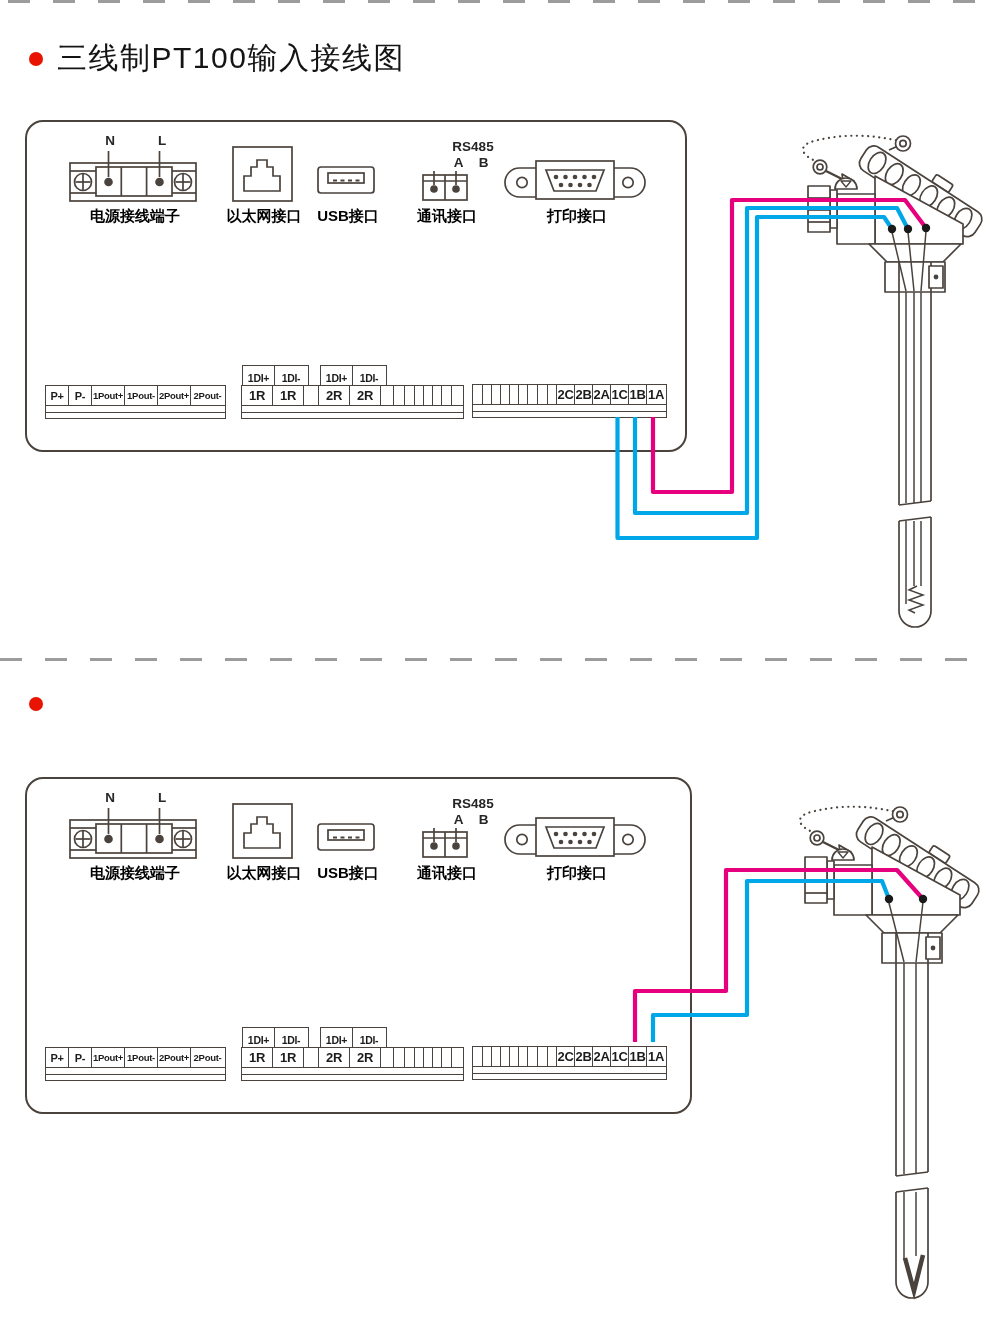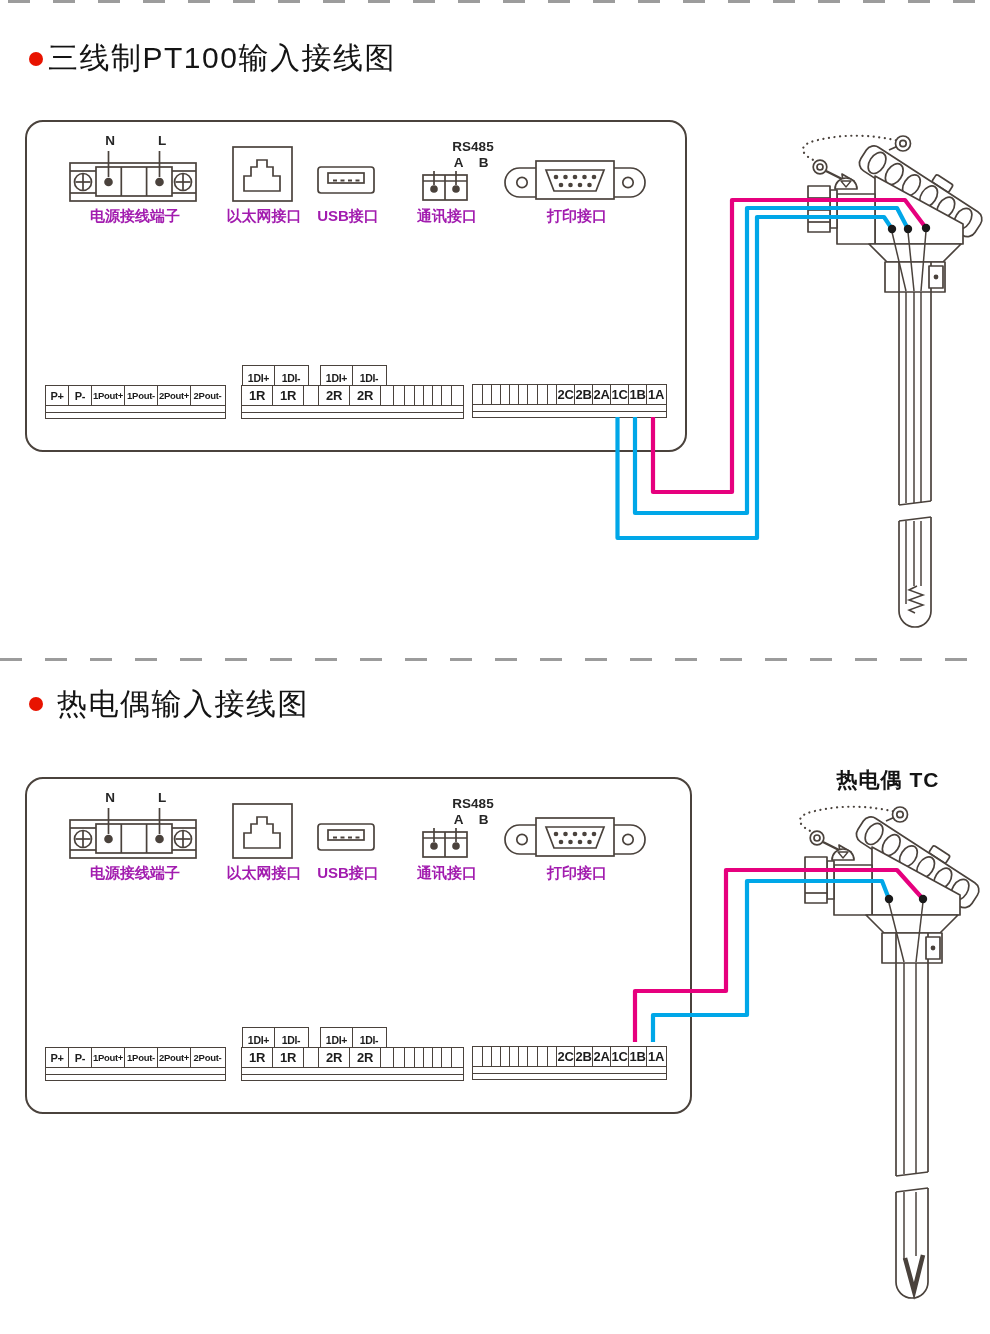--- a/index.html
+++ b/index.html
@@ -5,21 +5,21 @@
   html,body{margin:0;padding:0;background:#fff}
   .page{position:relative;width:990px;height:1334px;background:#fff;overflow:hidden;
         font-family:"Liberation Sans","DejaVu Sans",sans-serif;color:#1c1c1c}
   .dash{position:absolute;height:3px;
         background:repeating-linear-gradient(90deg,#9c9c9c 0,#9c9c9c 22px,transparent 22px,transparent 45px)}
   .bullet{position:absolute;width:14px;height:14px;border-radius:50%;background:#e81300}
   .section-title{position:absolute;font-size:30px;font-weight:500;letter-spacing:1.5px;color:#141414;white-space:nowrap}
   .slabel{position:absolute;width:200px;text-align:center;font-size:21px;font-weight:700;
           letter-spacing:1px;color:#141414;white-space:nowrap}
   .panel{position:absolute;border:2px solid #4a423c;border-radius:18px;background:#fff}
-  .plabel{position:absolute;width:150px;text-align:center;font-size:15px;font-weight:700;color:#a21caf;white-space:nowrap}
+  .plabel{position:absolute;width:150px;text-align:center;font-size:15px;font-weight:700;color:#000000;white-space:nowrap}
   .tlabel{position:absolute;text-align:center;font-size:13.5px;font-weight:700;color:#262626}
   .strip{position:absolute;border:1.5px solid #4a423c;box-sizing:border-box;background:#fff;overflow:hidden}
   .cells{display:flex;height:19px}
   .cell{box-sizing:border-box;border-right:1.5px solid #4a423c;font-weight:700;font-size:11px;
         display:flex;align-items:center;justify-content:center;letter-spacing:-0.3px;
         white-space:nowrap;overflow:hidden;flex:none}
   .cell:last-child{border-right:none}
   .cell.sm{font-size:9.5px}
   .cell.md{font-size:13px}
   .band{height:6px;border-top:1.5px solid #4a423c}
@@ -31,26 +31,24 @@
 </head>
 <body>
 
 <div class="page">
 
   <div class="dash" style="left:8px;top:0;width:974px"></div>
 
   <div class="dash" style="left:0;top:658px;width:990px"></div>
 
   <div class="bullet" style="left:29px;top:52px"></div>
-  <div class="section-title" style="left:48px;top:38px">三线制PT100输入接线图</div>
+  <div class="section-title" style="left:57px;top:38px">三线制PT100输入接线图</div>
 
   <div class="bullet" style="left:29px;top:697px"></div>
-  <div class="section-title" style="left:57px;top:684px">热电偶输入接线图</div>
-
-  <div class="slabel" style="left:788px;top:766px">热电偶 TC</div>
+
 
   <div class="panel" style="left:25px;top:120px;width:658px;height:328px">
     <div class="tlabel" style="left:71px;top:11px;width:24px">N</div>
     <div class="tlabel" style="left:123px;top:11px;width:24px">L</div>
     <div class="tlabel" style="left:416px;top:17px;width:60px">RS485</div>
     <div class="tlabel" style="left:421px;top:33px;width:21px">A</div>
     <div class="tlabel" style="left:446px;top:33px;width:21px">B</div>
 
     <div class="plabel" style="left:33px;top:85px">电源接线端子</div>
     <div class="plabel" style="left:162px;top:85px">以太网接口</div>

